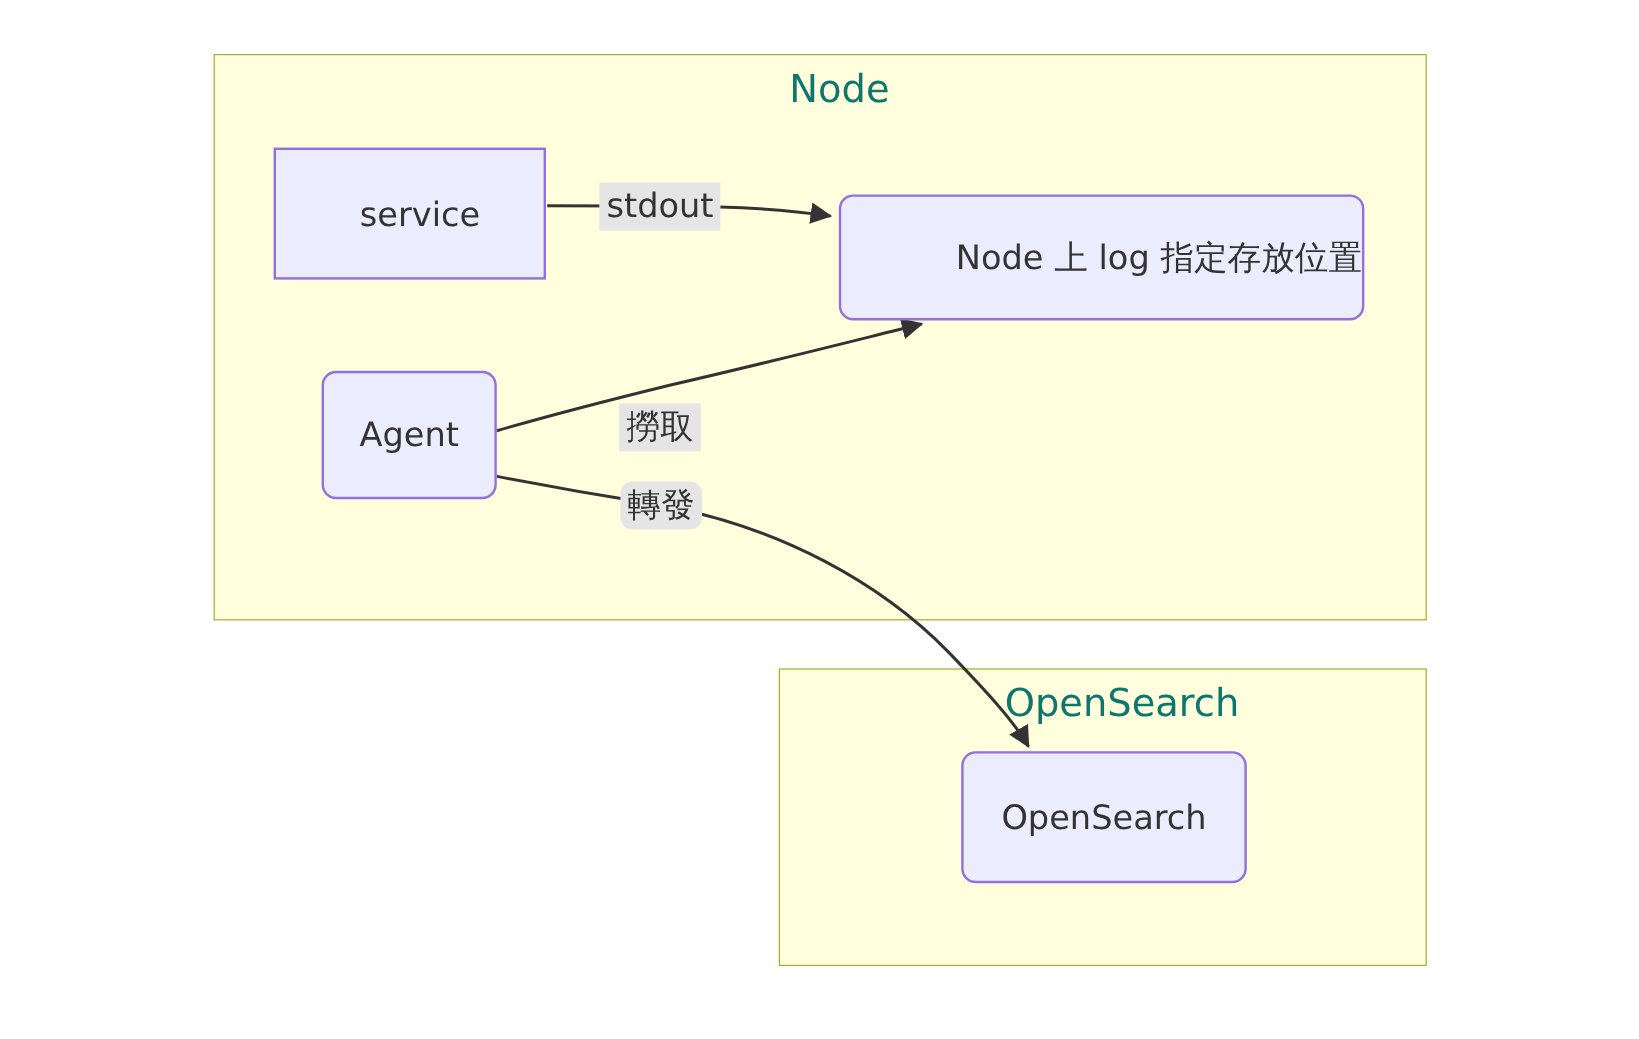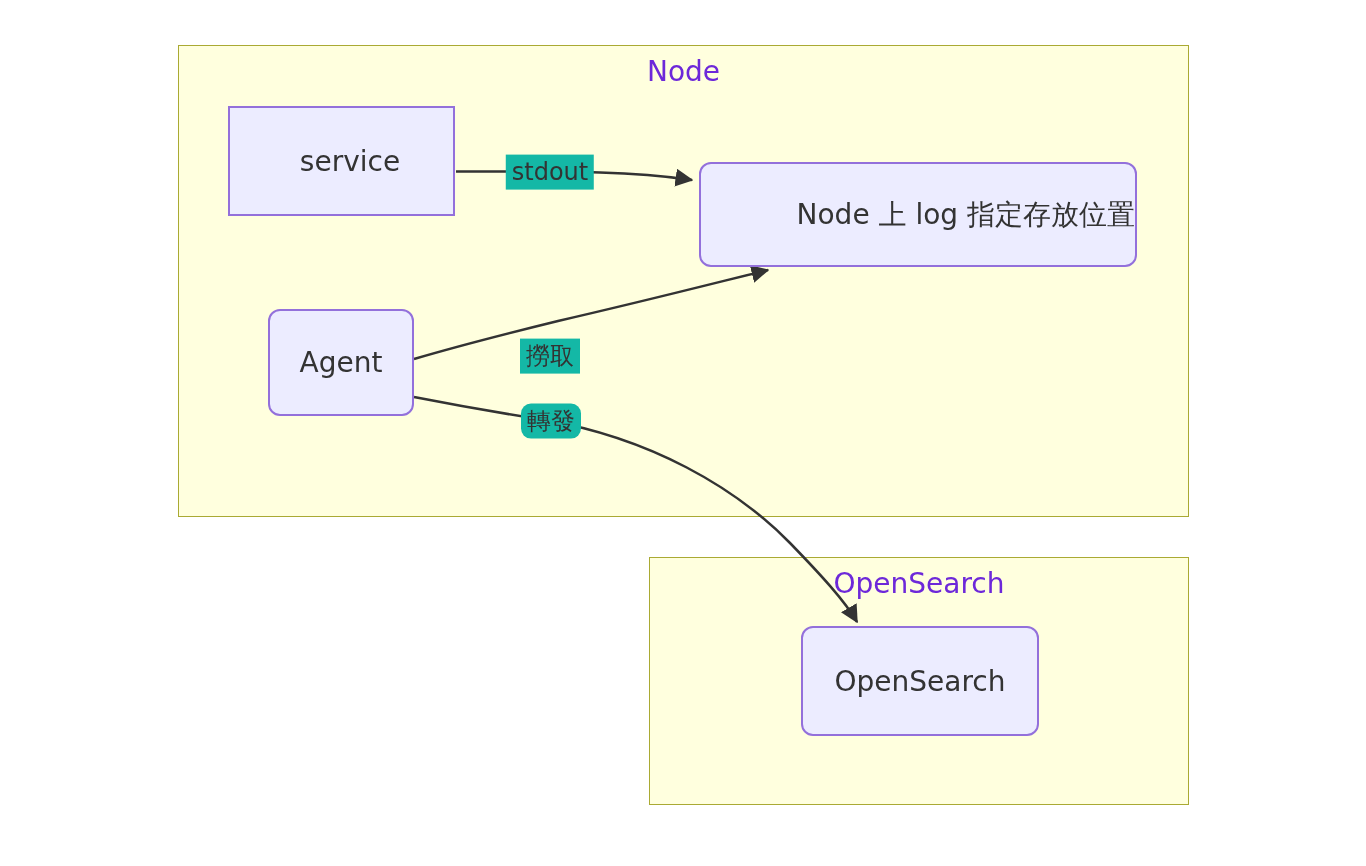--- a/index.html
+++ b/index.html
@@ -19,26 +19,26 @@
   .cluster {
     position: absolute;
     background: #ffffde;
     border: 1.5px solid #aaaa33;
     box-sizing: border-box;
     z-index: 0;
   }
   .cluster-title {
     position: absolute;
     top: 8px;
-    left: 0;
+    left: 16px;
     width: 100%;
     text-align: center;
-    font-size: 28px;
+    font-size: 32px;
     line-height: 1.25;
-    color: #6d28d9;
+    color: #0f766e;
   }
   #edges-svg {
     position: absolute;
     left: 0;
     top: 0;
     z-index: 1;
   }
   #edges-svg path.edge {
     fill: none;
     stroke: #333333;
@@ -53,32 +53,32 @@
     align-items: center;
     justify-content: center;
     font-size: 28px;
     line-height: 1.25;
     color: #333333;
     text-align: center;
     z-index: 2;
     white-space: nowrap;
   }
   .node.rounded { border-radius: 12px; }
-  #node-service   { left: 228px; top: 106px; width: 227px; height: 110px; padding-left: 17px; }
+  #node-service   { left: 228px; top: 123px; width: 227px; height: 110px; padding-left: 17px; }
   #node-log       { left: 699px; top: 162px; width: 438px; height: 105px; justify-content: flex-end; }
   #node-agent     { left: 268px; top: 309px; width: 146px; height: 107px; }
   #node-os        { left: 801px; top: 626px; width: 238px; height: 110px; }
   #cluster-node   { left: 178px; top: 45px;  width: 1011px; height: 472px; }
   #cluster-os     { left: 649px; top: 557px; width: 540px;  height: 248px; }
   .edge-label {
     position: absolute;
     transform: translate(-50%, -50%);
-    background: #14b8a6;
+    background: #e5e5e5;
     padding: 3px 6px;
-    font-size: 24px;
+    font-size: 28px;
     line-height: 1.2;
     color: #333333;
     z-index: 2;
     white-space: nowrap;
   }
   #edge-label-stdout { left: 550px; top: 172px; }
   #edge-label-fetch  { left: 550px; top: 320px; margin-top: 36px; }
   #edge-label-forward{ left: 551px; top: 421px; border-radius: 10px; }
 </style>
 </head>

